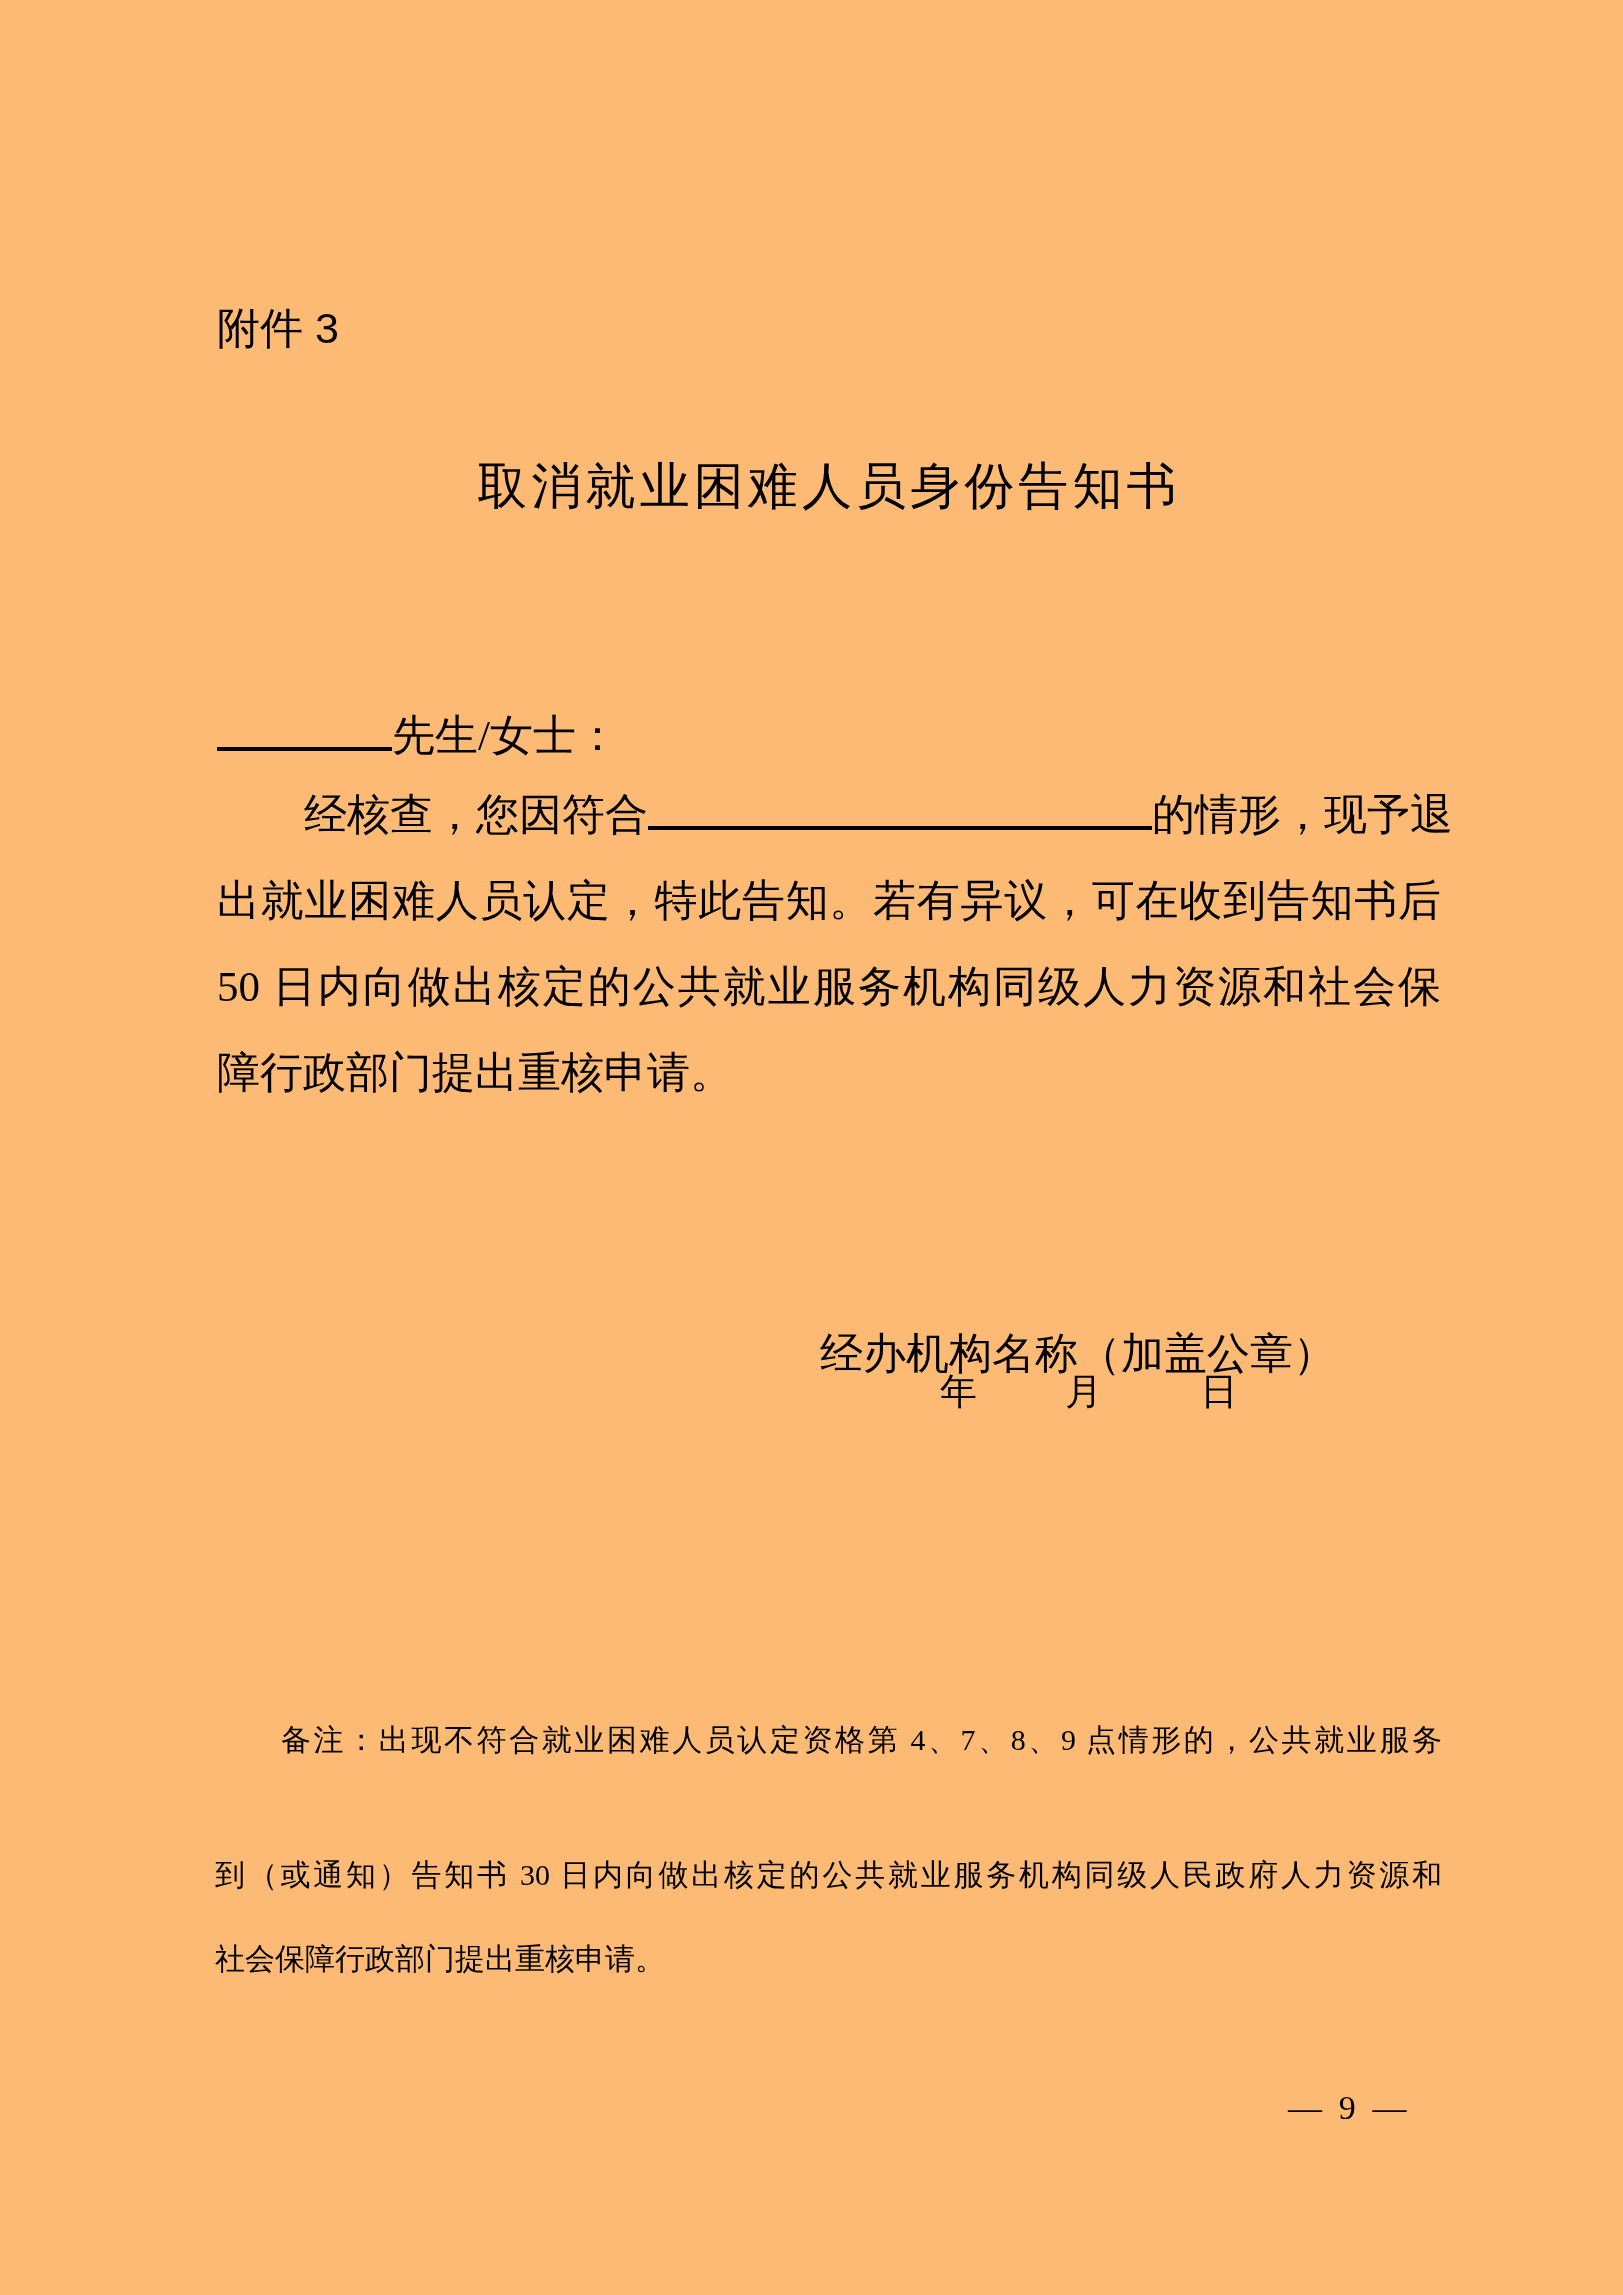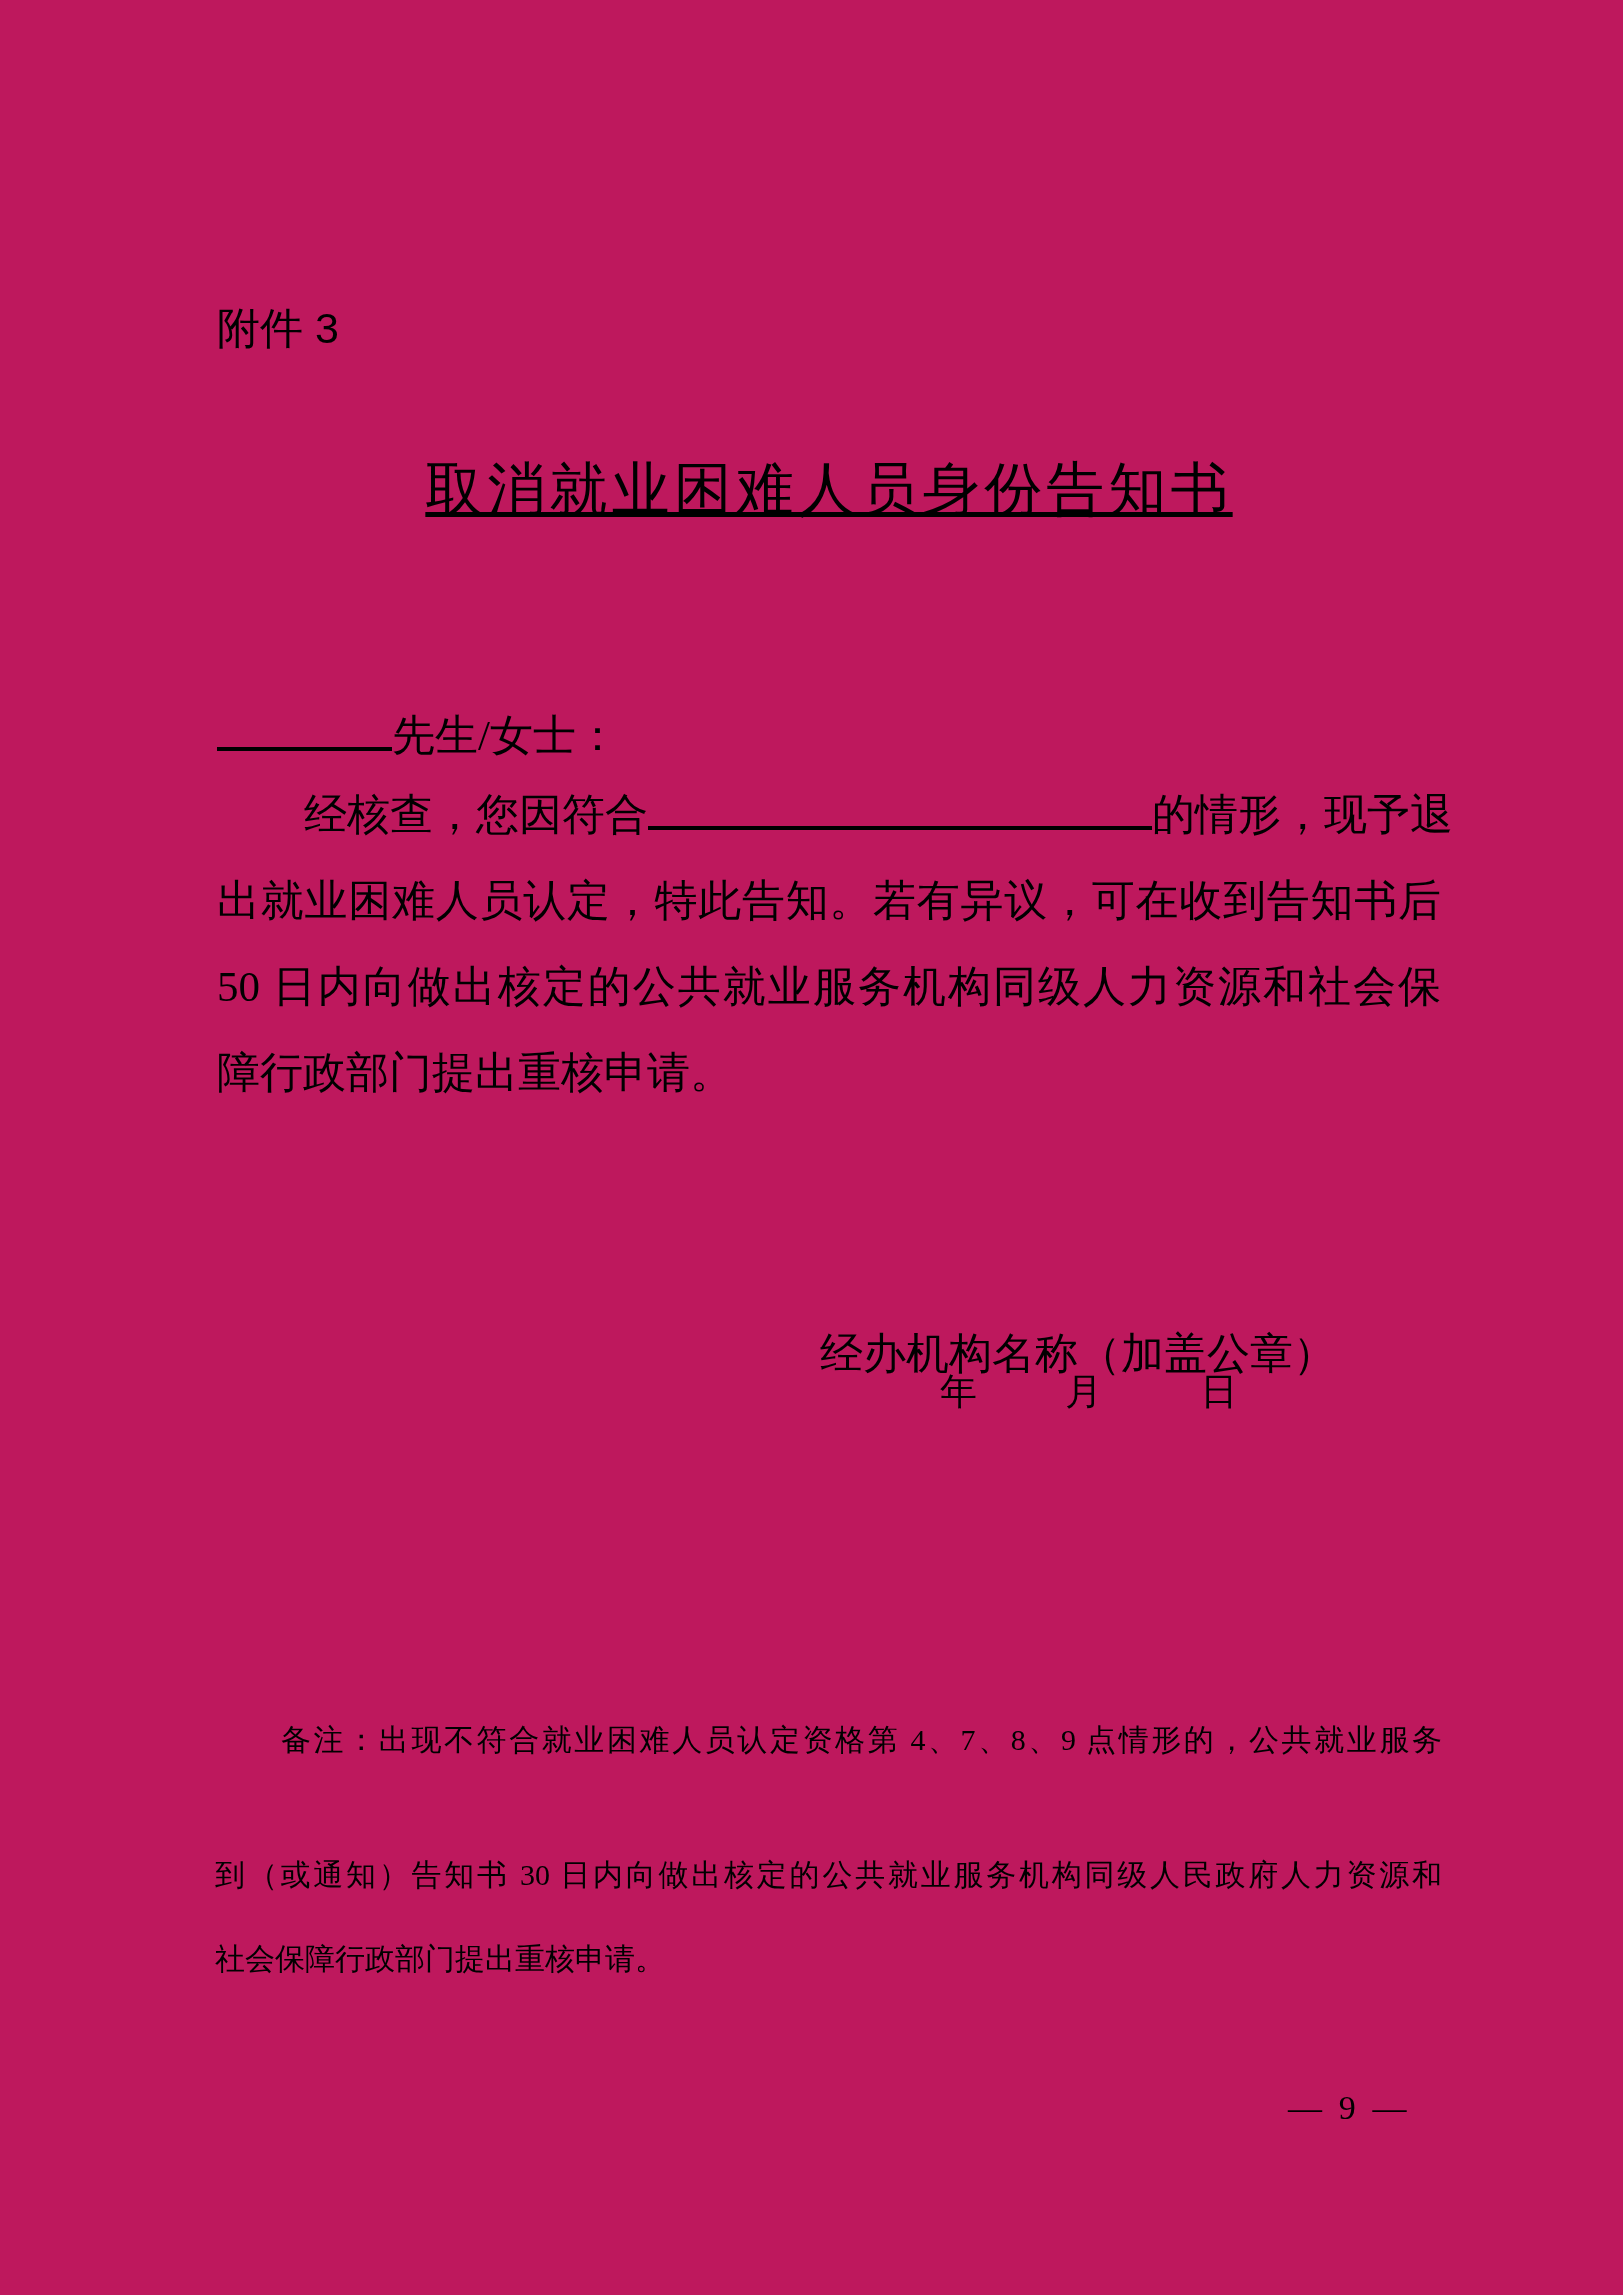--- a/index.html
+++ b/index.html
@@ -1,39 +1,38 @@
 <!DOCTYPE html>
 <html style="font-size:8.2px"><head>
 <meta charset="utf-8">
 <style>
   html,body{margin:0;padding:0;background:#e8e8e8;}
   .page{
     position:relative;
     width:1623px;
     height:2295px;
-    background:#be185d;
+    background:#fdba74;
     color:#000000;
     font-family:"Liberation Serif","DejaVu Serif",serif;
     overflow:hidden;
   }
   .abs{position:absolute;line-height:1;white-space:nowrap;}
 
   .attachment{
     left:217px;top:307px;
     font-family:"Liberation Sans","DejaVu Sans",sans-serif;
     font-size:43px;
   }
   .title{
     left:217px;top:461px;width:1224px;
     text-align:center;
-    font-size:58px;
+    font-size:50px;
     letter-spacing:4.1px;
     font-weight:normal;
     margin:0;
-    text-decoration:underline;
   }
   .salutation{left:217px;top:714px;font-size:43px;}
   .blank{
     display:inline-block;
     border-bottom:4.1px solid #000;
     transform:translateY(1px);
   }
   .blank.name{width:175px;}
   .blank.reason{width:504px;}
 

